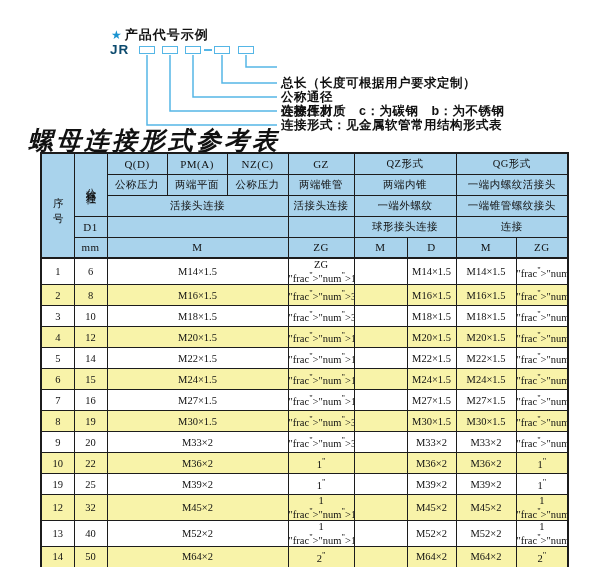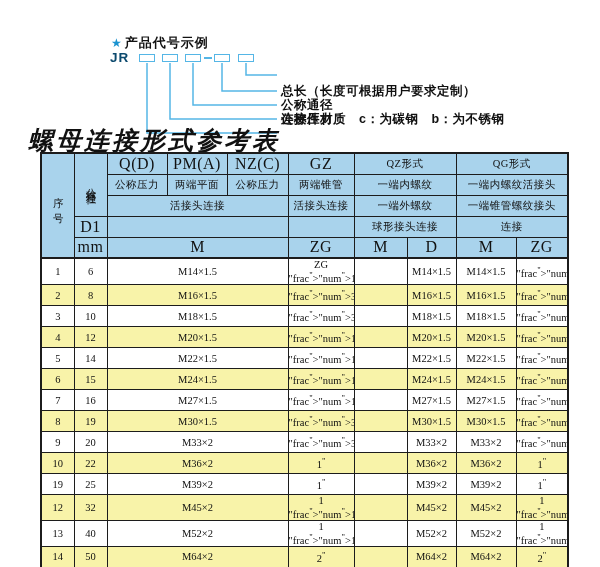--- a/index.html
+++ b/index.html
@@ -9,39 +9,39 @@
     --star-blue:#1b93d0;
     --border:#1c1c1c;
     --ink:#111;
   }
   *{margin:0;padding:0;box-sizing:border-box;}
   html,body{width:600px;height:567px;background:#fff;overflow:hidden;}
   body{font-family:"Liberation Serif","DejaVu Serif",serif;color:var(--ink);}
   .page{position:relative;width:600px;height:567px;background:#fff;}
 
   
-  .diagram{position:absolute;left:0;top:12px;width:499px;height:152px;}
+  .diagram{position:absolute;left:0;top:4px;width:499px;height:152px;}
   .diagram-title{position:absolute;left:111px;top:22px;font-family:"Liberation Sans","DejaVu Sans",sans-serif;font-weight:bold;font-size:13px;letter-spacing:1px;}
   .diagram-title .star{color:var(--star-blue);margin-right:2px;font-size:12px;}
   .jr{position:absolute;left:110px;top:38px;font-family:"Liberation Sans","DejaVu Sans",sans-serif;font-weight:bold;font-size:13.5px;color:#0c4a6e;letter-spacing:1px;}
   .code-box{position:absolute;top:42px;width:16px;height:8px;border:1.5px solid var(--line-blue);background:#fff;}
   .code-dash{position:absolute;top:45px;left:204px;width:8px;height:2px;background:var(--line-blue);}
   .connector-svg{position:absolute;left:0;top:0;width:600px;height:152px;}
   .code-label{position:absolute;left:281px;font-family:"Liberation Sans","DejaVu Sans",sans-serif;font-weight:bold;font-size:12.5px;line-height:14px;white-space:nowrap;letter-spacing:0.5px;}
 
   
   .table-title{position:absolute;left:28px;top:124px;font-size:25px;font-weight:bold;font-style:italic;letter-spacing:3px;font-family:"DejaVu Serif","Liberation Serif",serif;}
 
   
   .tbl-wrap{position:absolute;left:40px;top:152px;}
   table{border-collapse:collapse;table-layout:fixed;width:527px;border:2px solid var(--border);}
   th,td{border:1px solid var(--border);text-align:center;vertical-align:middle;overflow:hidden;}
   thead th{background:var(--header-bg);font-weight:normal;font-size:10.5px;height:21px;letter-spacing:0.5px;}
   thead{border-bottom:2px solid var(--border);}
-  thead th.en{font-size:16px;}
+  thead th.en{font-size:11px;}
   td{height:21px;font-size:10.5px;background:#fff;}
   tr.row-alt td{background:var(--row-alt-bg);}
   .vtext{writing-mode:vertical-rl;text-orientation:upright;margin:0 auto;letter-spacing:2px;font-size:10.5px;}
   .vtext.wide{letter-spacing:16px;}
   .inch{font-size:8.5px;vertical-align:4px;letter-spacing:0;}
 </style>
 </head>
 <body>
 
 <div class="page">
@@ -59,20 +59,21 @@
     <div class="code-box" style="left:139px;"></div>
     <div class="code-box" style="left:162px;"></div>
     <div class="code-box" style="left:185px;"></div>
     <div class="code-dash"></div>
     <div class="code-box" style="left:214px;"></div>
     <div class="code-box" style="left:238px;"></div>
     <div class="code-label" style="top:56px;margin-top:44px;">连接件材质　c：为碳钢　b：为不锈钢</div>
     <div class="code-label" style="top:72px;text-align:right;">总长（长度可根据用户要求定制）</div>
     <div class="code-label" style="top:86px;">公称通径</div>
     <div class="code-label" style="top:100px;">公称压力</div>
+    <div class="code-label" style="top:114px;">连接形式：见金属软管常用结构形式表</div>
   </div>
 
   <div class="table-title">螺母连接形式参考表</div>
 
   <div class="tbl-wrap">
     <table>
       <colgroup>
         <col style="width:33px">
           <col style="width:33px">
         <col style="width:60px">
@@ -93,21 +94,21 @@
           <th class="en">NZ(C)</th>
           <th class="en">GZ</th>
           <th colspan="2">QZ形式</th>
           <th colspan="2">QG形式</th>
         </tr>
         <tr>
           <th>公称压力</th>
           <th>两端平面</th>
           <th>公称压力</th>
           <th>两端锥管</th>
-          <th colspan="2">一端内螺纹</th>
+          <th colspan="2">两端内锥</th>
           <th colspan="2">一端内螺纹活接头</th>
         </tr>
         <tr>
           <th colspan="3">活接头连接</th>
           <th>活接头连接</th>
           <th colspan="2">一端外螺纹</th>
           <th colspan="2">一端锥管螺纹接头</th>
         </tr>
         <tr>
           <th class="en">D1</th>

